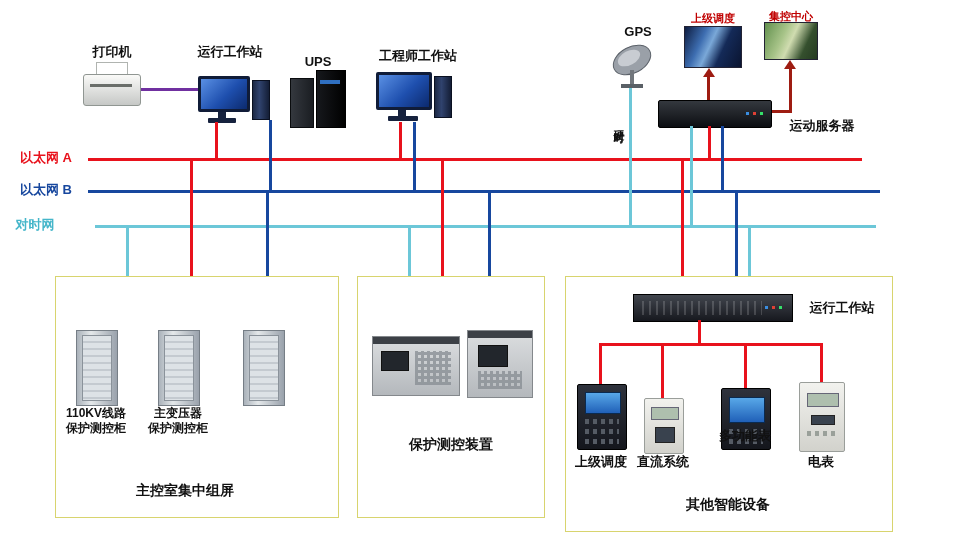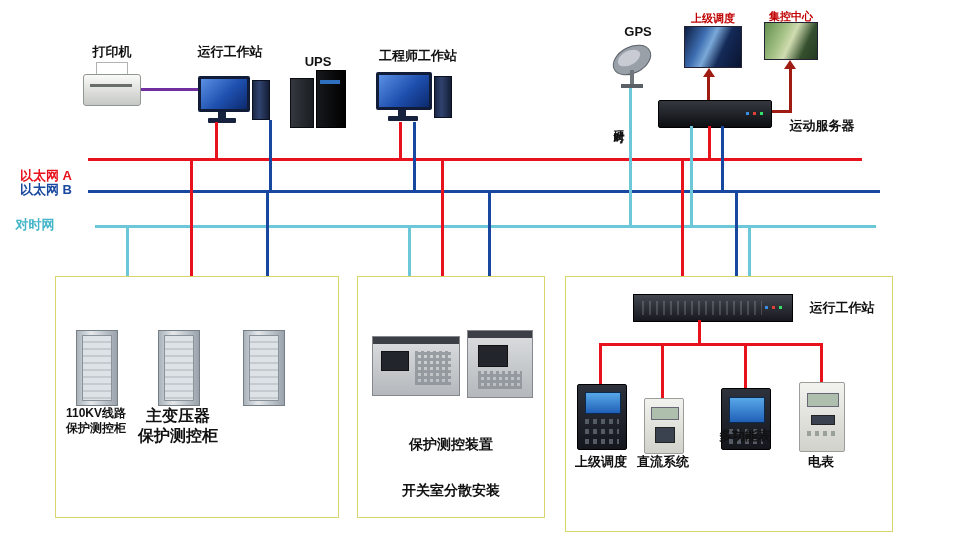--- a/index.html
+++ b/index.html
@@ -7,21 +7,21 @@
   .canvas{position:relative;width:962px;height:538px;background:#fff;overflow:hidden;}
   .hline,.vline{position:absolute;}
   .hline{height:3px;}
   .vline{width:3px;}
   .c-red{background:#e8121c;}
   .c-blue{background:#17479e;}
   .c-cyan{background:#6cc7d8;}
   .c-purple{background:#7030a0;}
   .c-darkred{background:#9e1c12;}
   .lbl{position:absolute;font-weight:bold;color:#111;font-size:13px;text-align:center;line-height:1.25;}
-  .t-red{color:#e8121c;margin-top:18px;}
+  .t-red{color:#e8121c;}
   .t-blue{color:#17479e;}
   .t-cyan{color:#45b6ca;}
   .t-dred{color:#c00000;}
   .small{font-size:11px;}
   .big{font-size:14px;}
   .vtext{writing-mode:vertical-rl;text-orientation:upright;letter-spacing:1px;}
   .box{position:absolute;border:1px solid #d8d46e;background:#fff;}
   .screen{position:absolute;background:linear-gradient(135deg,#5a90e4 0%,#1e4fae 55%,#0c2a6e 100%);border:3px solid #101c38;border-radius:2px;}
   .m-neck{position:absolute;background:#16223e;}
   .m-base{position:absolute;background:#16223e;border-radius:1px;}
@@ -151,37 +151,37 @@
   <div class="cab" style="left:158px;top:330px;width:40px;height:74px;">
       <div class="cab-in"></div>
     </div>
   <div class="cab" style="left:243px;top:330px;width:40px;height:74px;">
       <div class="cab-in"></div>
     </div>
   <div class="lbl" style="left:46px;top:406px;width:100px;font-size:12px;">
     <span style="display:block;">110KV线路</span>
     <span style="display:block;">保护测控柜</span>
   </div>
-  <div class="lbl" style="left:138px;top:406px;width:80px;font-size:16px;">
+  <div class="lbl" style="left:138px;top:406px;width:80px;font-size:12px;">
     <span style="display:block;">主变压器</span>
     <span style="display:block;">保护测控柜</span>
   </div>
+  <div class="lbl big" style="left:110px;top:482px;width:150px;">主控室集中组屏</div>
 
   <div class="pdev" style="left:372px;top:336px;width:86px;height:58px;">
     <div class="pdev-top"></div>
     <div class="pdev-screen" style="left:8px;top:14px;width:26px;height:18px;"></div>
     <div class="pdev-btns" style="left:42px;top:14px;width:36px;height:34px;"></div>
   </div>
   <div class="pdev" style="left:467px;top:330px;width:64px;height:66px;">
     <div class="pdev-top"></div>
     <div class="pdev-screen" style="left:10px;top:14px;width:28px;height:20px;"></div>
     <div class="pdev-btns" style="left:10px;top:40px;width:44px;height:18px;"></div>
   </div>
   <div class="lbl big" style="left:395px;top:436px;width:112px;">保护测控装置</div>
-  <div class="lbl big" style="left:385px;top:482px;width:132px;">开关室分散安装</div>
 
   <div class="rack" style="left:633px;top:294px;width:158px;height:26px;">
     <div class="rack-vents" style="left:8px;top:6px;width:120px;height:14px;"></div>
     <div class="srv-lights" style="right:10px;top:11px;"></div>
   </div>
   <div class="lbl" style="left:797px;top:300px;width:90px;">运行工作站</div>
 
   <div class="vline c-red" style="left:698px;top:320px;height:24px;"></div>
   <div class="hline c-red" style="left:599px;top:343px;width:224px;"></div>
   <div class="vline c-red" style="left:599px;top:343px;height:41px;"></div>
@@ -207,14 +207,15 @@
   <div class="mlight" style="left:799px;top:382px;width:44px;height:68px;">
     <div class="lcd" style="left:7px;top:10px;width:30px;height:12px;"></div>
     <div class="lcd-dark" style="left:11px;top:32px;width:22px;height:8px;"></div>
     <div class="mbtns" style="left:7px;top:48px;width:30px;height:5px;background:repeating-linear-gradient(90deg,#9aa09a 0 4px,transparent 4px 8px);"></div>
   </div>
 
   <div class="lbl" style="left:563px;top:454px;width:76px;">上级调度</div>
   <div class="lbl" style="left:633px;top:454px;width:60px;">直流系统</div>
   <div class="lbl" style="left:711px;top:428px;width:68px;">多功能表</div>
   <div class="lbl" style="left:795px;top:454px;width:52px;">电表</div>
+  <div class="lbl big" style="left:650px;top:496px;width:156px;">其他智能设备</div>
 
 </div>
 
 </body></html>

